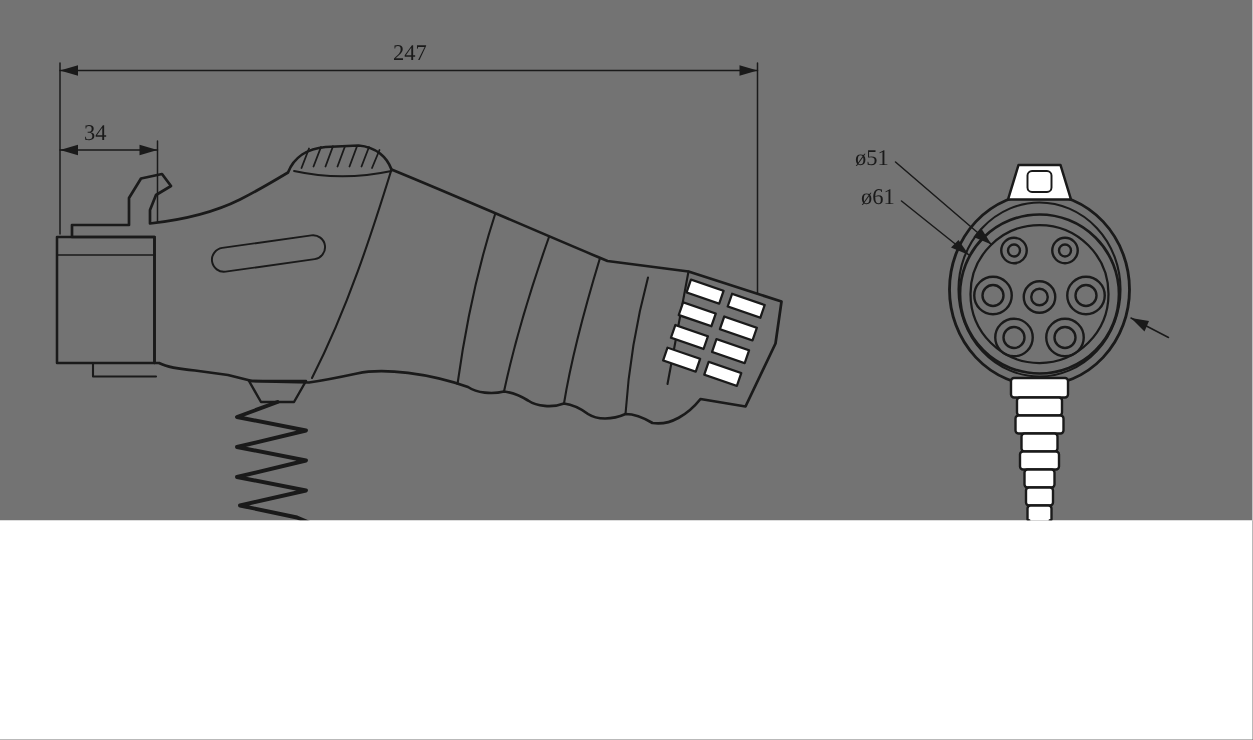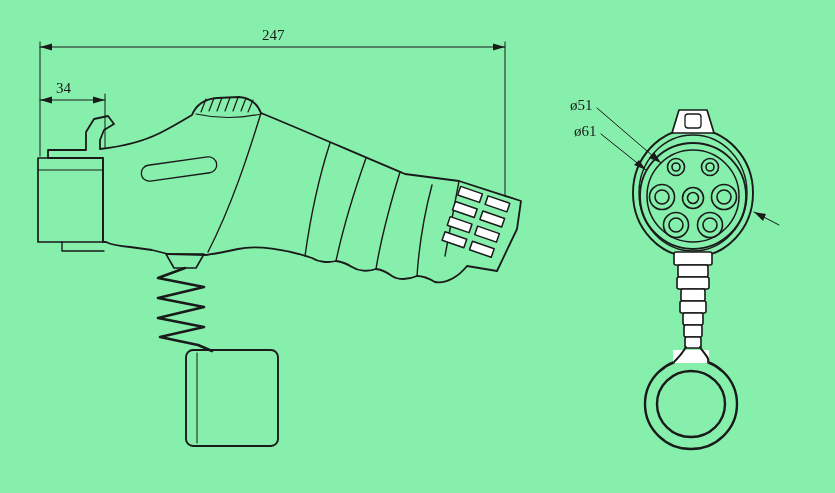--- a/index.html
+++ b/index.html
@@ -1,16 +1,16 @@
 <!DOCTYPE html>
 <html><head>
 <meta charset="utf-8">
 <style>
   html,body{margin:0;padding:0;background:#ffffff;}
-  .stage{width:835px;height:493px;position:relative;background:#86efac;overflow:hidden;}
+  .stage{width:835px;height:347px;position:relative;background:#737373;overflow:hidden;}
   svg{display:block;}
   text.dim{font-family:"Liberation Serif","DejaVu Serif",serif;font-size:15px;fill:#1a1a1a;}
 </style>
 </head>
 <body>
 
 <div class="stage">
 <svg width="835" height="493" viewBox="0 0 835 493">
 
   <g stroke="#1a1a1a" fill="none" stroke-linejoin="round" stroke-linecap="round">

